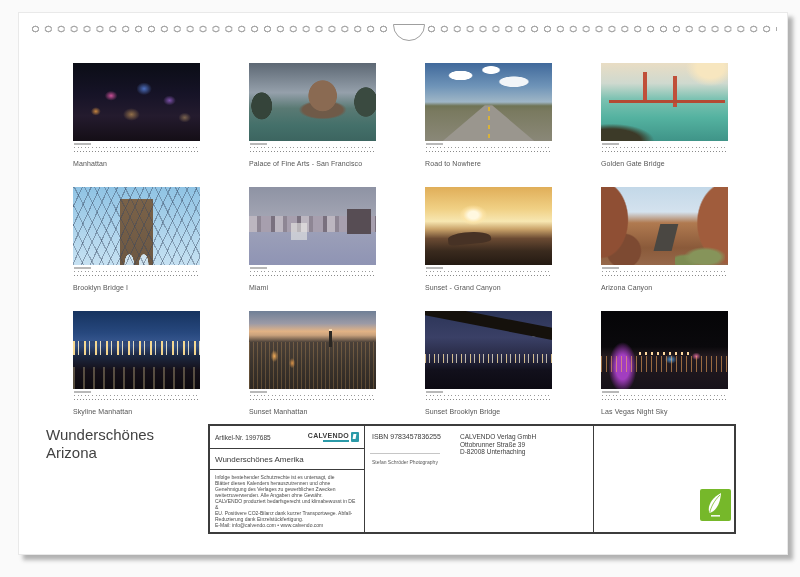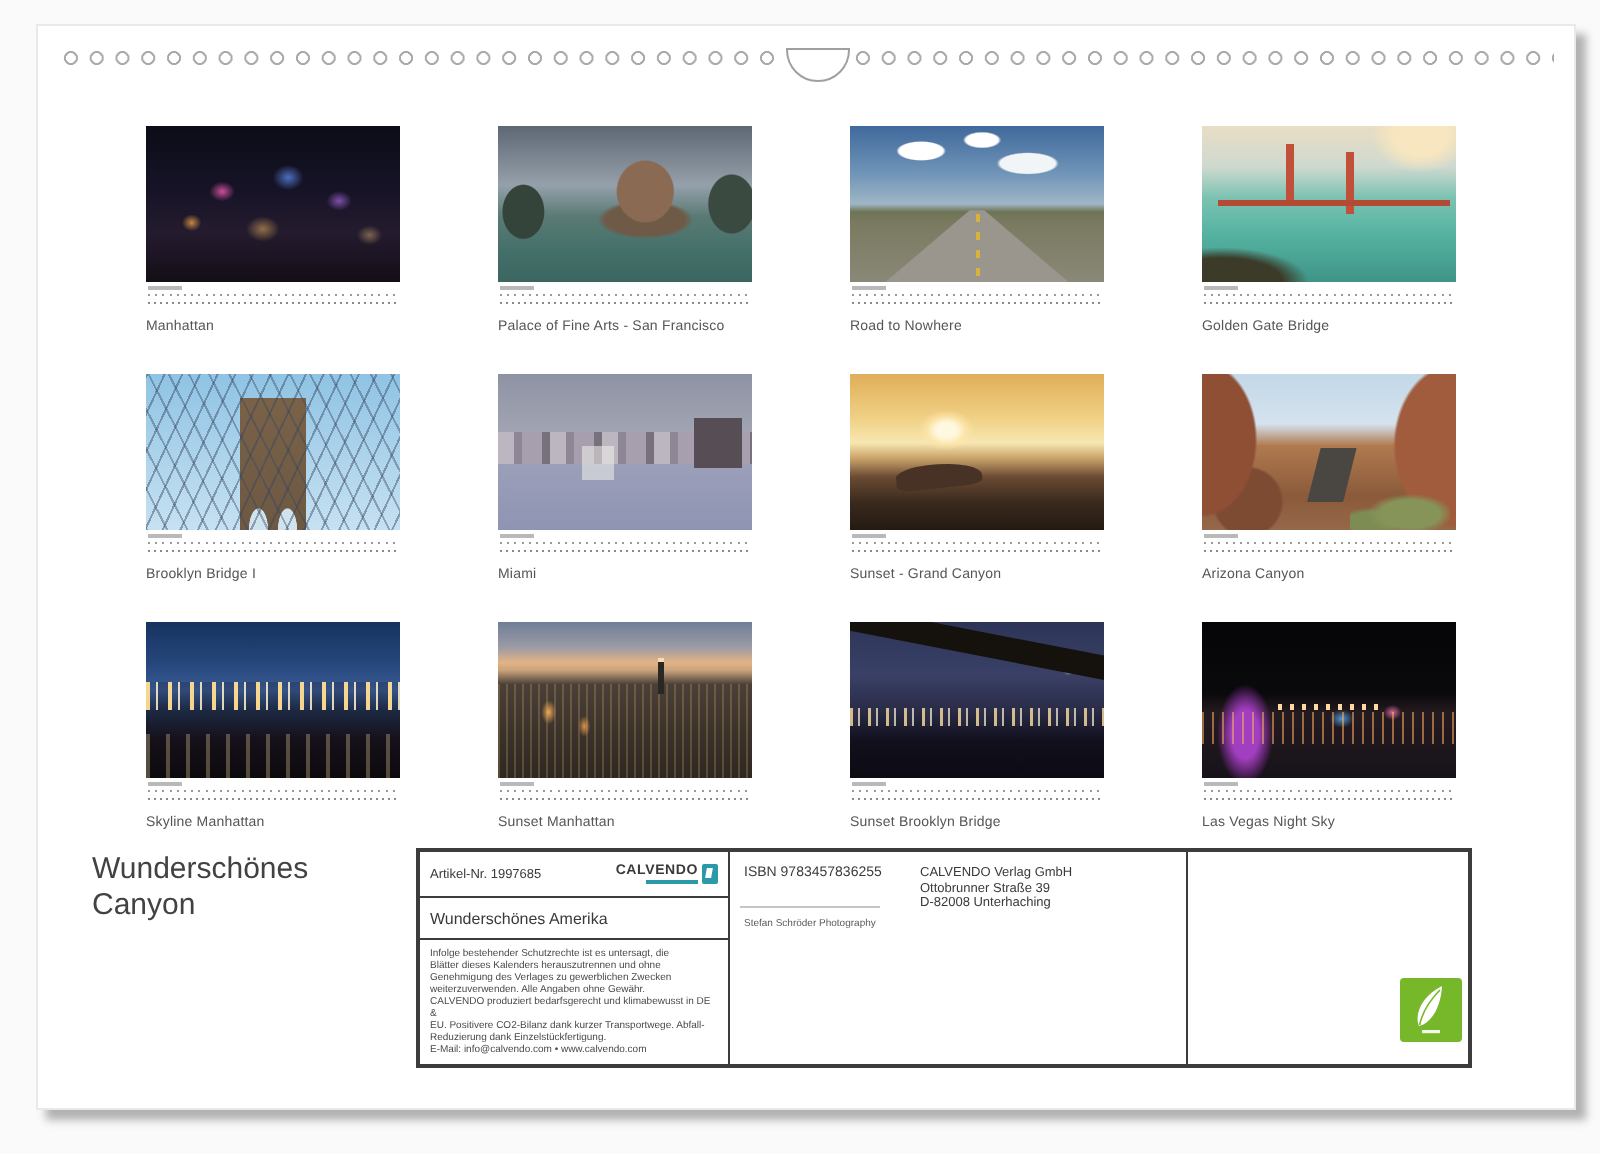--- a/index.html
+++ b/index.html
@@ -301,21 +301,21 @@
       <div class="minical">
           <div class="month-line"></div>
           <div class="dots-row"></div>
           <div class="dots-row r2"></div>
         </div>
       <div class="caption">Las Vegas Night Sky</div>
     </div>
   </div>
 
   <div class="big-title">Wunderschönes
-Canyon</div>
+Arizona</div>
 
   <div class="info-table">
     <div class="col-left">
       <div class="row-article">
         <span class="article-no">Artikel-Nr. 1997685</span>
         <span class="brandmark">
           <span class="brand-text"><span>CALVENDO</span><span class="brand-tag"></span></span>
           <span class="brand-sq"></span>
         </span>
       </div>

